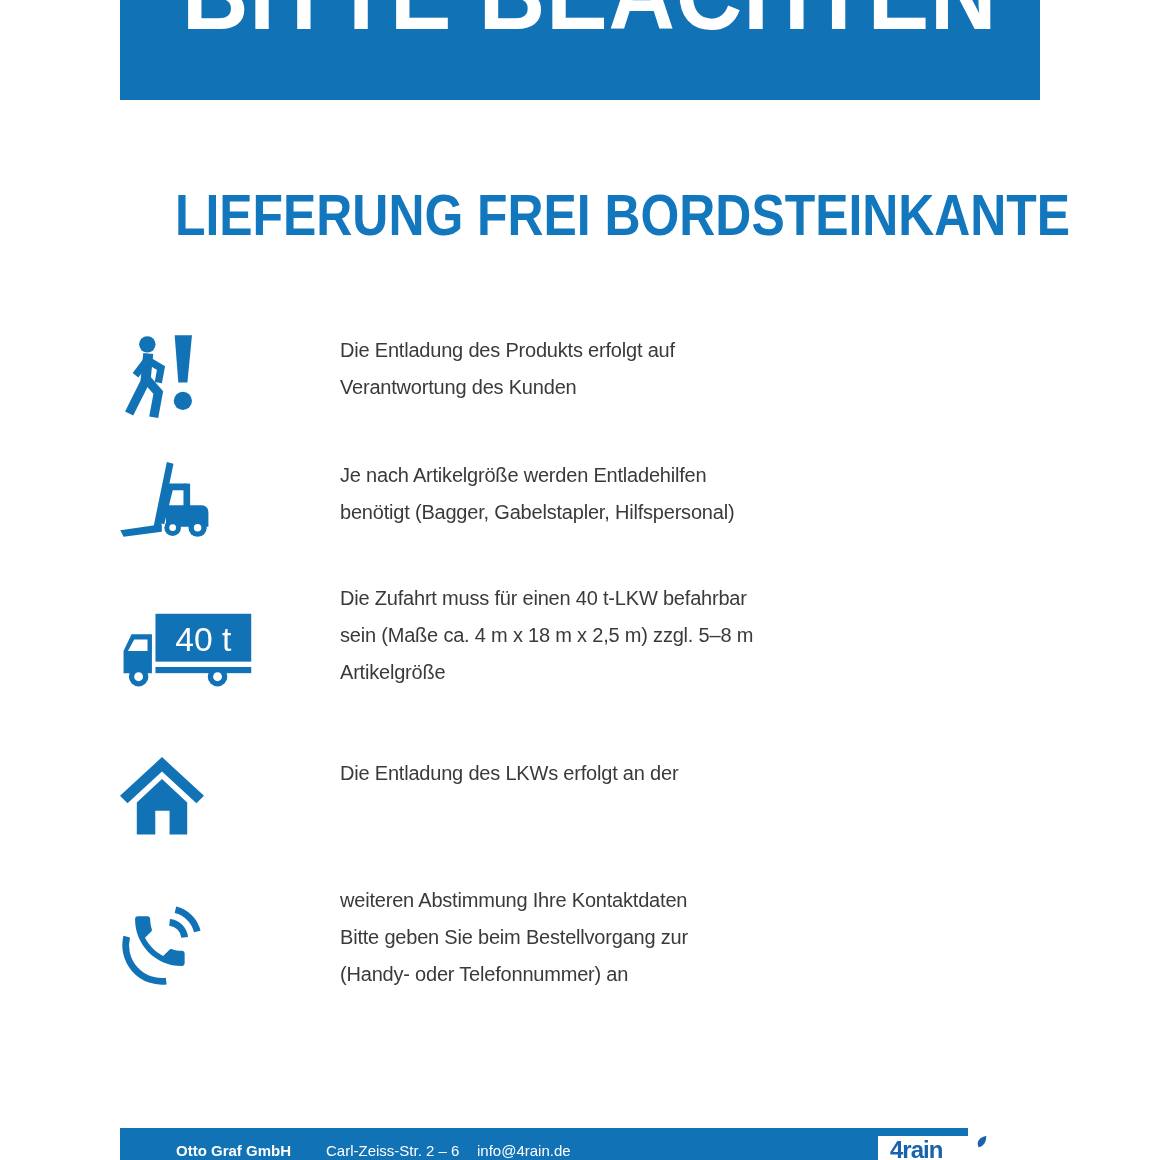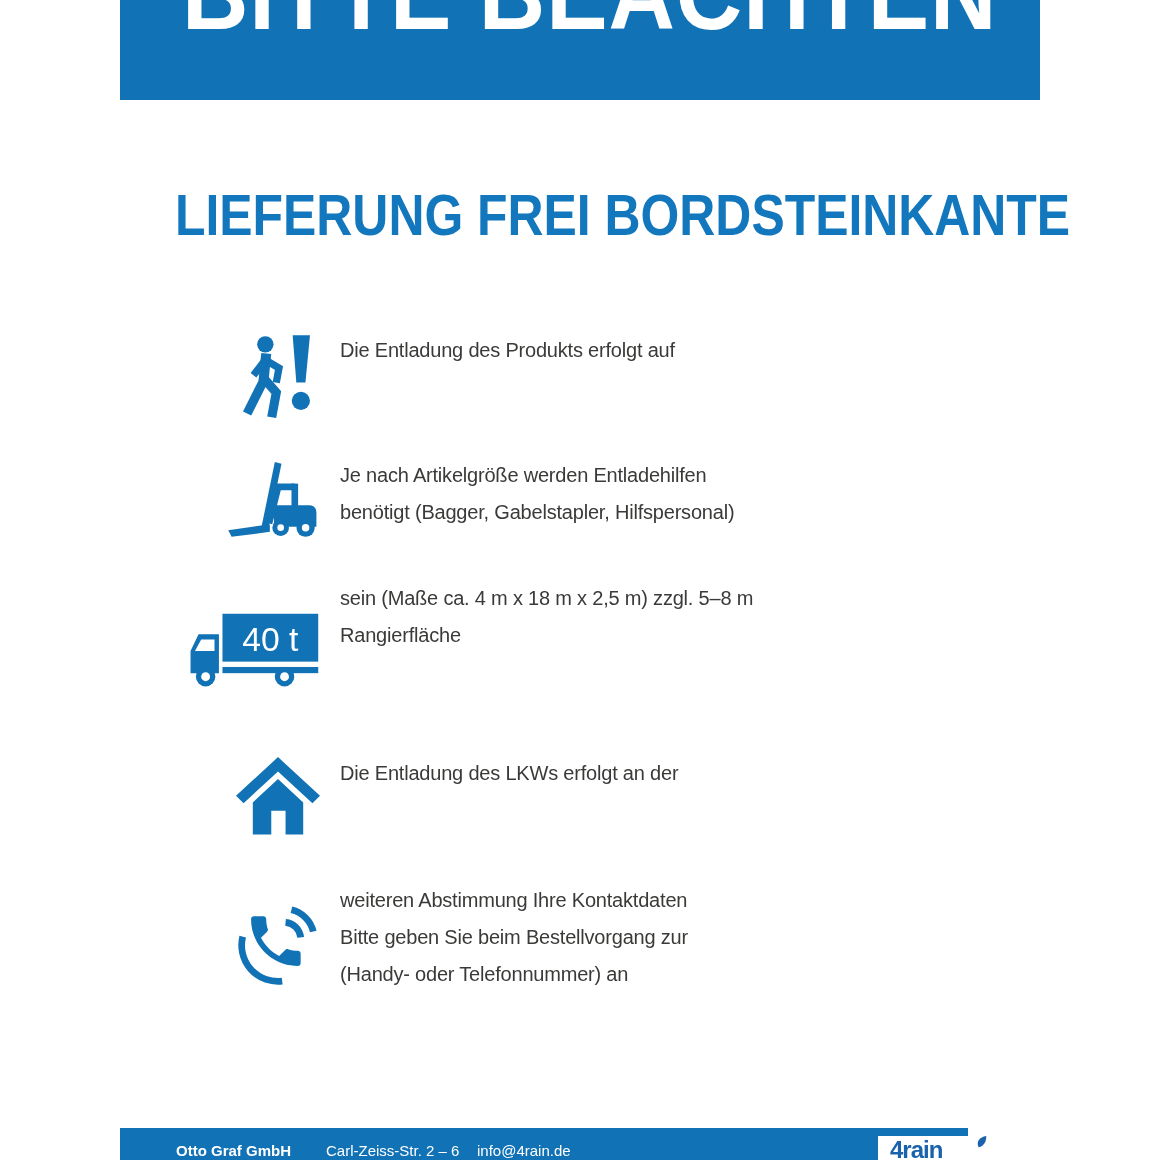--- a/index.html
+++ b/index.html
@@ -22,21 +22,21 @@
     font-size:100px;font-weight:700;color:#fff;line-height:1;white-space:nowrap;
     letter-spacing:1px;transform:scaleX(.92);transform-origin:0 0;
   }
 
   .doc-title{
     position:absolute;left:55px;top:186px;
     font-size:58px;font-weight:700;color:var(--title-blue);line-height:1;white-space:nowrap;
     transform:scaleX(.86);transform-origin:0 0;
   }
 
-  .icon-box{position:absolute;left:12px;width:188px;display:flex;justify-content:flex-end;align-items:flex-start;}
+  .icon-box{position:absolute;left:0;width:188px;display:flex;justify-content:flex-start;align-items:flex-start;}
   .icon-box svg{display:block;}
   .ib1{top:335px}.ib2{top:462px}.ib3{top:610px}.ib4{top:757px}.ib5{top:903px}
 
   .text-block{position:absolute;left:220px;color:var(--body-text);font-size:20px;line-height:37px;letter-spacing:-0.2px;}
   .tline{white-space:nowrap;}
   .tb1{top:332px}.tb2{top:457px}.tb3{top:580px}.tb4{top:755px}.tb5{top:882px}
 
   
   .footer{position:absolute;left:0;top:1128px;width:848px;height:32px;background:var(--brand-blue);padding-left:24px;}
   .footer .ft{position:absolute;top:14px;color:#fff;font-size:15px;white-space:nowrap;}
@@ -68,20 +68,21 @@
       <path d="M30,27 L45,36 L42,52" stroke="#1172B6" stroke-width="8" fill="none"></path>
       <path d="M30,27 L17,44" stroke="#1172B6" stroke-width="8"></path>
       <path d="M29,48 L10,86" stroke="#1172B6" stroke-width="10"></path>
       <path d="M29,48 L42,63 L37,90" stroke="#1172B6" stroke-width="10" fill="none"></path>
       <path d="M60,0 L79,0 L74,52 L64,52 Z" fill="#1172B6"></path>
       <circle cx="69" cy="72" r="10" fill="#1172B6"></circle>
     </svg>
   </div>
   <div class="text-block tb1">
     <div class="tline">Die Entladung des Produkts erfolgt auf</div>
+    <div class="tline">Verantwortung des Kunden</div>
   </div>
 
   <div class="icon-box ib2">
     <svg width="92" height="79" viewBox="0 0 110 95" fill="none">
       <polygon points="0,82 50,75 50,84 4,90" fill="#1172B6"></polygon>
       <polygon points="56,0 64,2 48,80 40,78" fill="#1172B6"></polygon>
       <path d="M49,74 L60,30 L80,30" stroke="#1172B6" stroke-width="8" fill="none"></path>
       <polygon points="76,26 84,26 84,56 76,56" fill="#1172B6"></polygon>
       <path d="M55,52 L97,52 Q106,52 106,61 L106,78 L55,78 Z" fill="#1172B6"></path>
       <circle cx="63" cy="79" r="10" fill="#1172B6"></circle>
@@ -102,22 +103,23 @@
       <rect x="40" y="64" width="108" height="7" fill="#1172B6"></rect>
       <path d="M4,71 L4,46 L13,27 L36,27 L36,71 Z" fill="#1172B6"></path>
       <polygon points="9,46 16,33 31,33 31,46" fill="#fff"></polygon>
       <circle cx="21" cy="75" r="11" fill="#1172B6"></circle>
       <circle cx="21" cy="75" r="5" fill="#fff"></circle>
       <circle cx="110" cy="75" r="11" fill="#1172B6"></circle>
       <circle cx="110" cy="75" r="5" fill="#fff"></circle>
     </svg>
   </div>
   <div class="text-block tb3">
+    <div class="tline">Die Zufahrt muss für einen 40 t-LKW befahrbar</div>
     <div class="tline">sein (Maße ca. 4 m x 18 m x 2,5 m) zzgl. 5–8 m</div>
-    <div class="tline">Rangierfläche</div>
+    <div class="tline">Artikelgröße</div>
   </div>
 
   <div class="icon-box ib4">
     <svg width="84" height="80" viewBox="0 0 100 95" fill="none">
       <polygon points="50,0 0,46 9,55 50,17 91,55 100,46" fill="#1172B6"></polygon>
       <path d="M20,54 L50,26 L80,54 L80,92 L59,92 L59,64 L42,64 L42,92 L20,92 Z" fill="#1172B6"></path>
     </svg>
   </div>
   <div class="text-block tb4">
     <div class="tline">Die Entladung des LKWs erfolgt an der</div>

